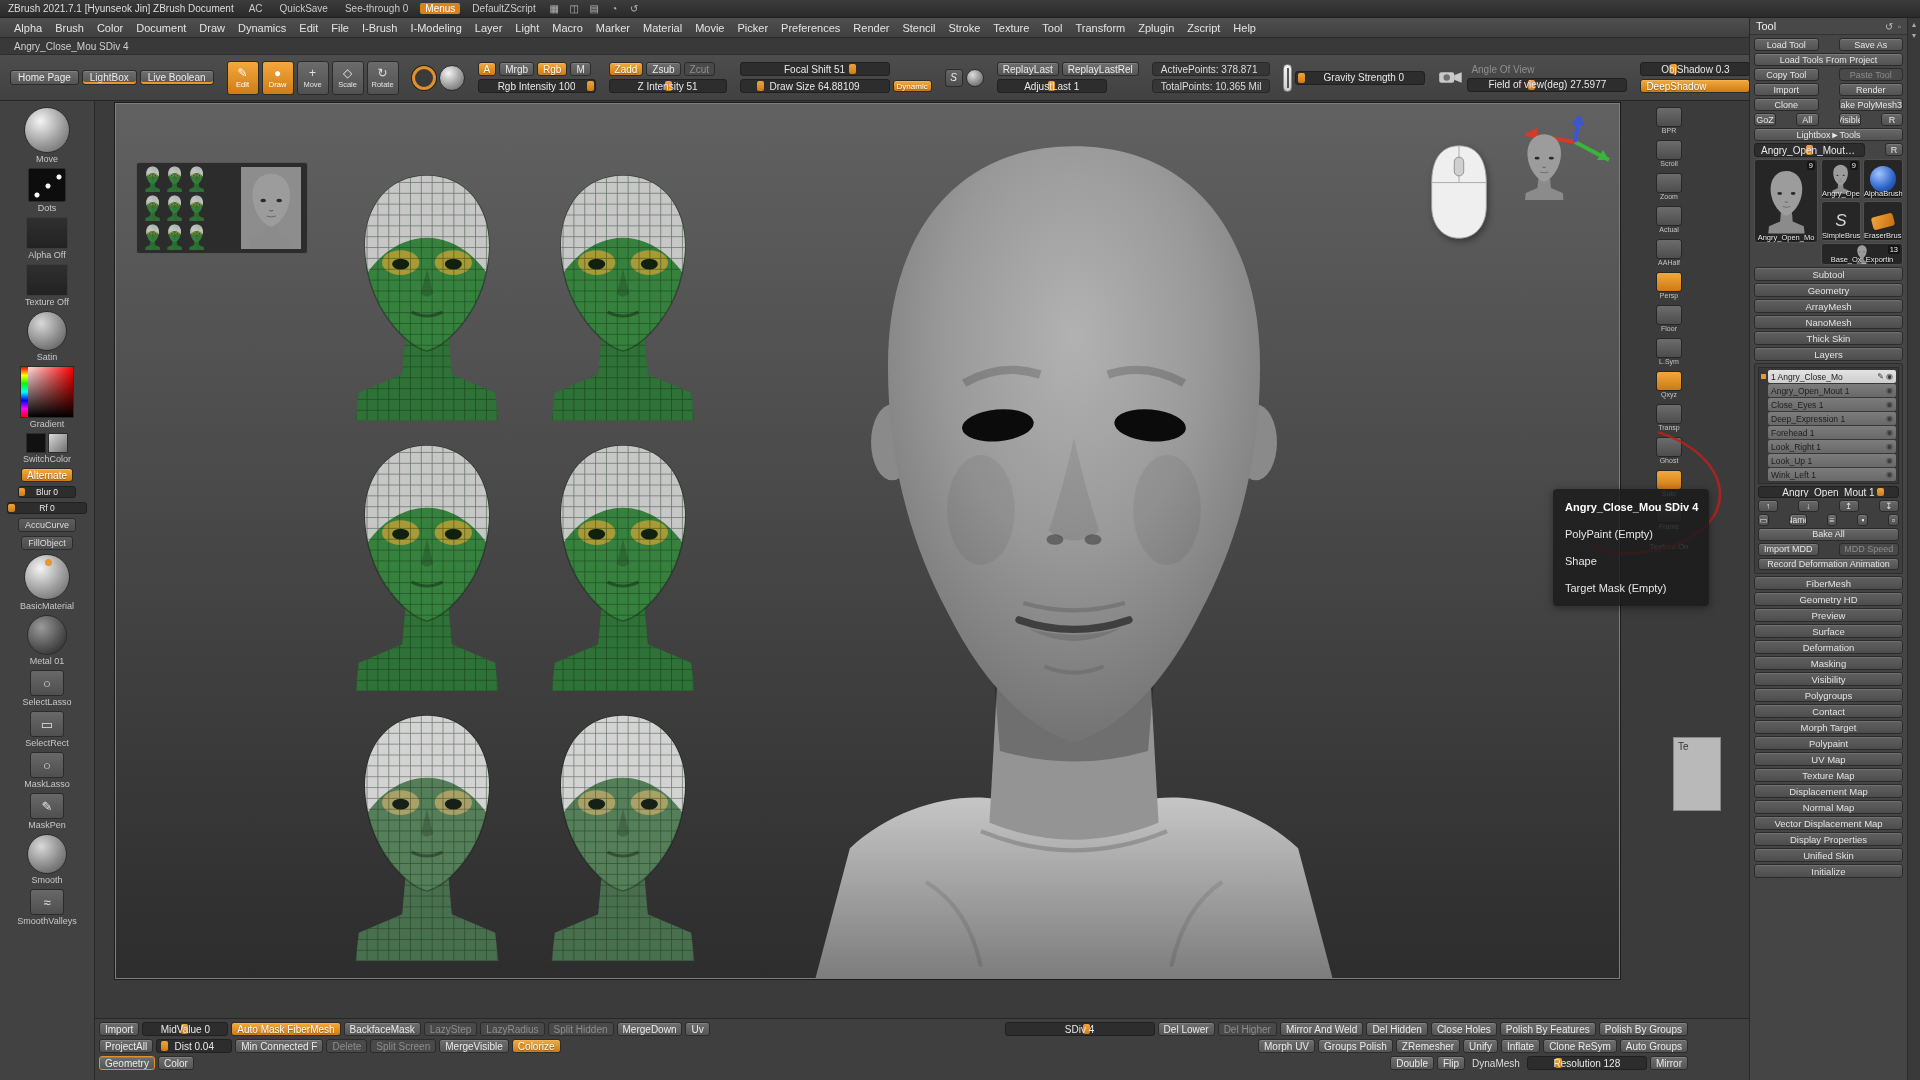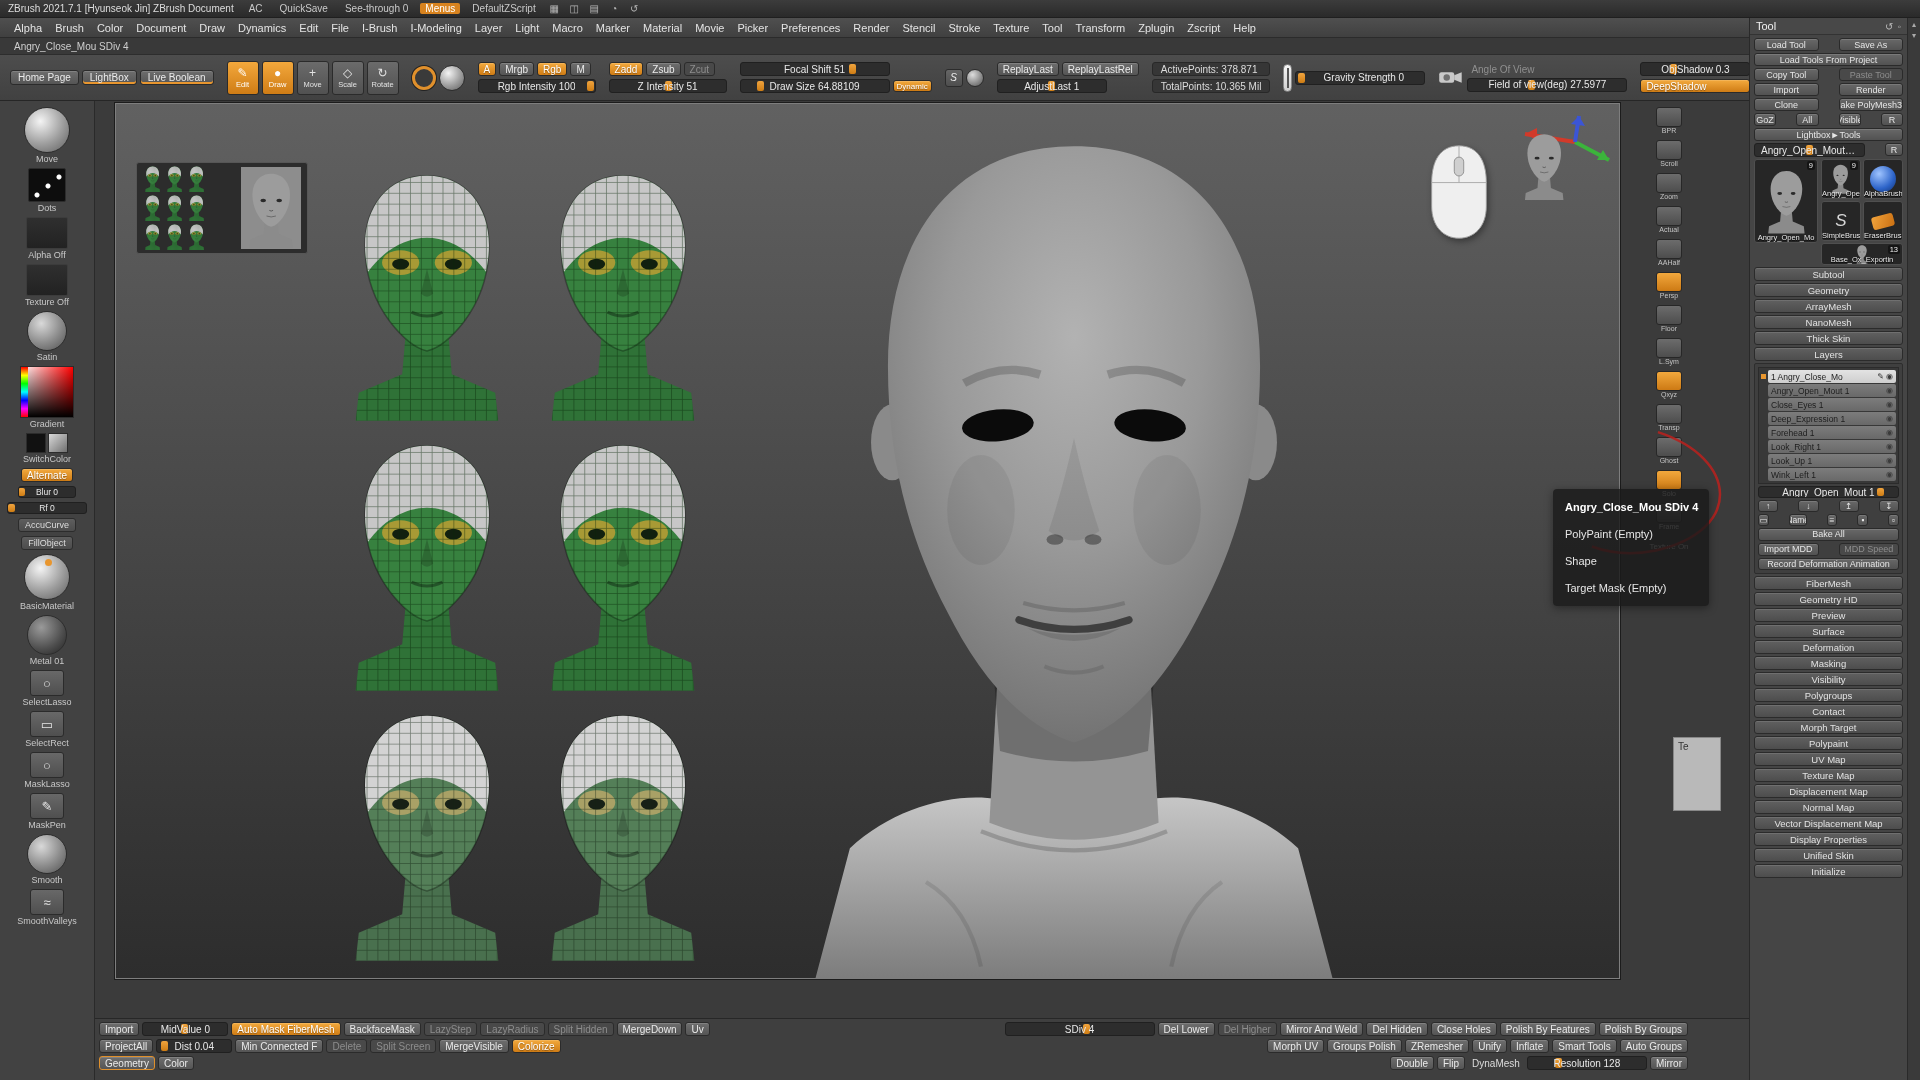--- a/index.html
+++ b/index.html
@@ -696,21 +696,21 @@
                   <div class="btn sm disabled">Split Screen</div>
                   <div class="btn sm">MergeVisible</div>
                   <div class="btn sm accent">Colorize</div>
                 </div>
               <div class="bgroup right" id="b2r">
                   <div class="btn sm">Morph UV</div>
                   <div class="btn sm">Groups Polish</div>
                   <div class="btn sm">ZRemesher</div>
                   <div class="btn sm">Unify</div>
                   <div class="btn sm">Inflate</div>
-                  <div class="btn sm">Smart Tools</div>
+                  <div class="btn sm">Clone ReSym</div>
                   <div class="btn sm">Auto Groups</div>
                 </div>
             </div>
             <div class="brow">
               <div class="bgroup" id="b3l">
                   <div class="btn sm outline">Geometry</div>
                   <div class="btn sm">Color</div>
                 </div>
               <div class="bgroup right" id="b3r">
                   <div class="btn sm">Double</div>

